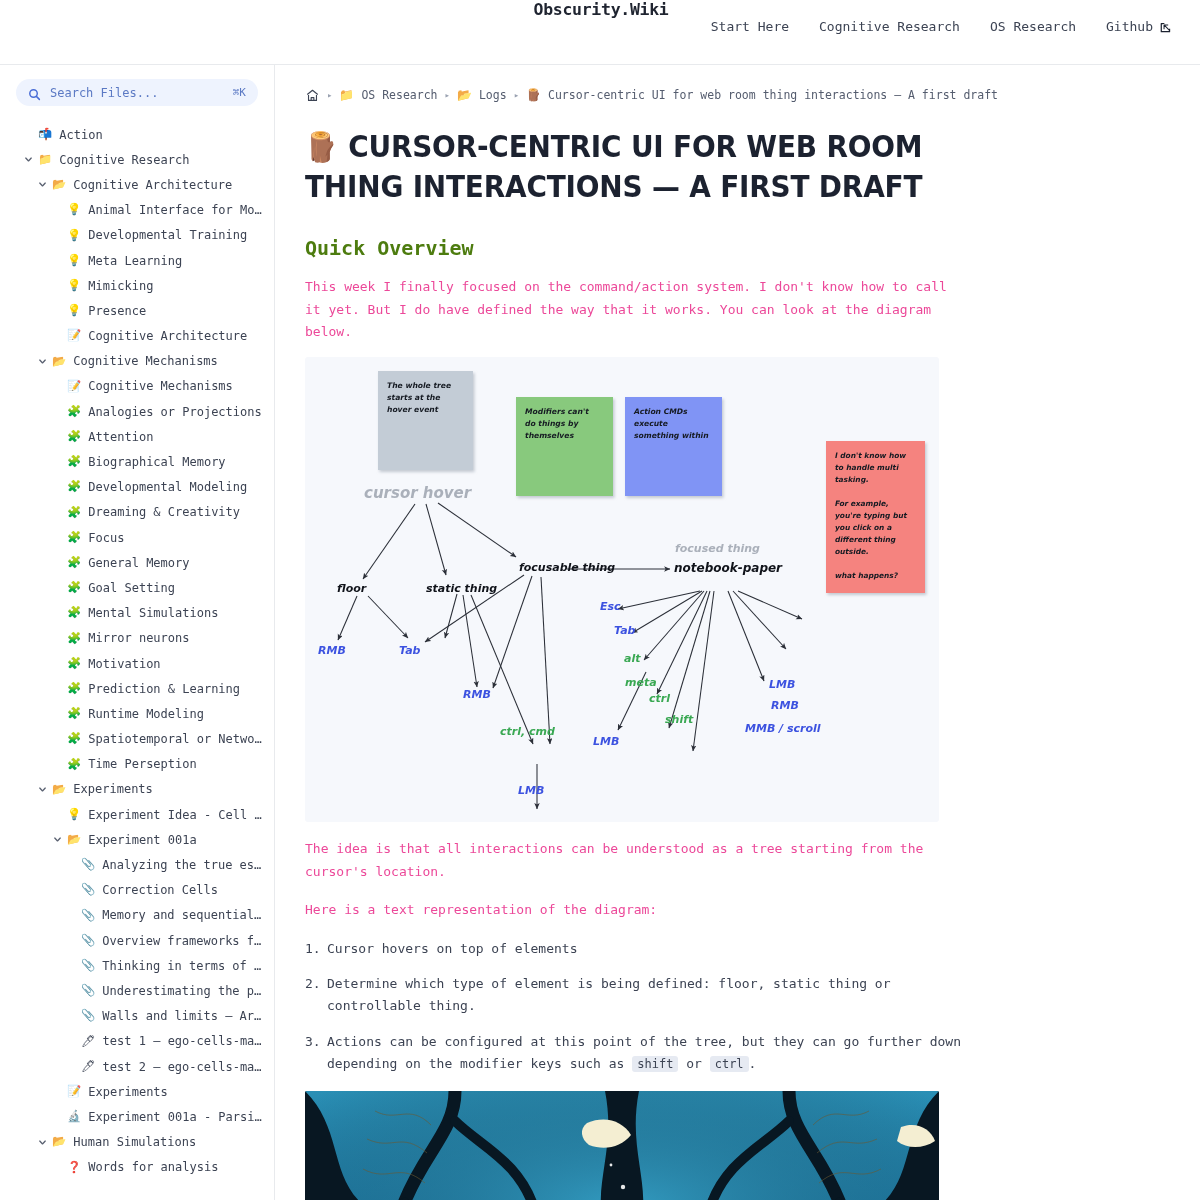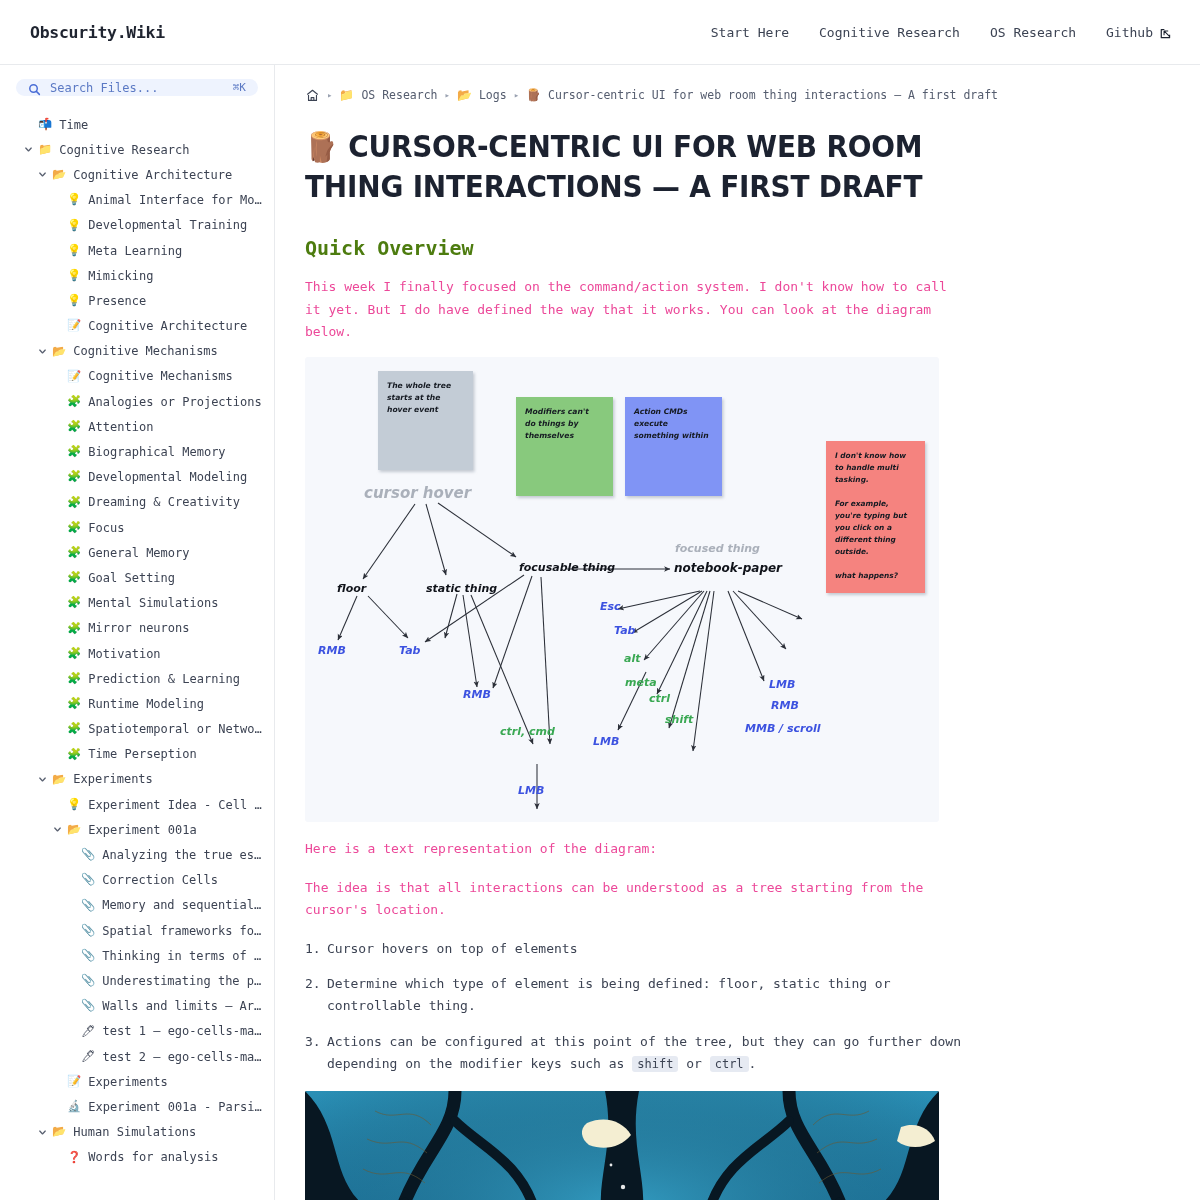--- a/index.html
+++ b/index.html
@@ -11,20 +11,21 @@
   }
   body { position: relative; }
 
   
   .topbar {
     height: 65px;
     display: flex; align-items: center;
     padding: 0 28px 0 30px;
     border-bottom: 1px solid #e8eaed;
     background: #fff;
+    flex-direction: column;
   }
   .brand {
     font-size: 16.5px; font-weight: 700; color: #1f2430;
     letter-spacing: -0.3px;
   }
   .topnav { margin-left: auto; display: flex; align-items: center; gap: 30px; }
   .topnav a {
     font-size: 13px; color: #3c4353; text-decoration: none;
     display: flex; align-items: flex-end; gap: 6px;
   }
@@ -36,21 +37,21 @@
   
   .sidebar {
     width: 275px; flex: 0 0 275px;
     border-right: 1px solid #e8eaed;
     padding: 14px 0 0 0;
     overflow: hidden;
     background: #fff;
   }
   .searchbox {
     margin: 0 16px 16px 16px;
-    height: 17px;
+    height: 27px;
     background: #eef3fe;
     border-radius: 16px;
     display: flex; align-items: center;
     padding: 0 12px;
     gap: 9px;
   }
   .searchbox .mag { width: 13px; height: 13px; flex: 0 0 13px; }
   .searchbox .ph { font-size: 12px; color: #5b79c4; flex: 1; }
   .searchbox .kbd { font-size: 11px; color: #5b79c4; }
 
@@ -188,21 +189,21 @@
             <path d="M10.3 10.3L14 14" stroke-linecap="round"></path>
         </svg>
       </span>
       <span class="ph">Search Files...</span>
       <span class="kbd">⌘K</span>
     </div>
     <div class="tree" id="tree">
         <div class="row d0">
           <span class="chev blank"></span>
           <span class="emo">📬</span>
-          <span class="lbl">Time</span>
+          <span class="lbl">Action</span>
         </div>
         <div class="row d0">
           <span class="chev">
             <svg viewBox="0 0 14 14" width="11" height="11" fill="none" stroke="#5b6272" stroke-width="1.7" stroke-linecap="round" stroke-linejoin="round">
               <path d="M3.5 5.2L7 8.8l3.5-3.6"></path>
             </svg>
           </span>
           <span class="emo">📁</span>
           <span class="lbl">Cognitive Research</span>
         </div>
@@ -368,21 +369,21 @@
           <span class="lbl">Correction Cells</span>
         </div>
         <div class="row d3">
           <span class="chev blank"></span>
           <span class="emo">📎</span>
           <span class="lbl">Memory and sequential…</span>
         </div>
         <div class="row d3">
           <span class="chev blank"></span>
           <span class="emo">📎</span>
-          <span class="lbl">Spatial frameworks fo…</span>
+          <span class="lbl">Overview frameworks fo…</span>
         </div>
         <div class="row d3">
           <span class="chev blank"></span>
           <span class="emo">📎</span>
           <span class="lbl">Thinking in terms of …</span>
         </div>
         <div class="row d3">
           <span class="chev blank"></span>
           <span class="emo">📎</span>
           <span class="lbl">Underestimating the p…</span>
@@ -549,22 +550,22 @@
             <text x="360" y="366" font-size="11" fill="#3aa853">shift</text>
             <text x="288" y="388" font-size="11" fill="#3c52e0">LMB</text>
 
             <text x="464" y="331" font-size="11" fill="#3c52e0">LMB</text>
             <text x="466" y="352" font-size="11" fill="#3c52e0">RMB</text>
             <text x="440" y="375" font-size="11" fill="#3c52e0">MMB / scroll</text>
           </g>
         </svg>
       </div>
 
+      <p class="body">The idea is that all interactions can be understood as a tree starting from the cursor's location.</p>
       <p class="body">Here is a text representation of the diagram:</p>
-      <p class="body">The idea is that all interactions can be understood as a tree starting from the cursor's location.</p>
 
       <ol class="steps">
         <li><span>Cursor hovers on top of elements</span></li>
         <li><span>Determine which type of element is being defined: floor, static thing or controllable thing.</span></li>
         <li><span>Actions can be configured at this point of the tree, but they can go further down depending on the modifier keys such as </span><code class="kbd2">shift</code><span> or </span><code class="kbd2">ctrl</code><span>.</span></li>
       </ol>
 
       <div class="photo">
         <svg viewBox="0 0 634 260" width="634" height="260" preserveAspectRatio="none">
           <defs>

